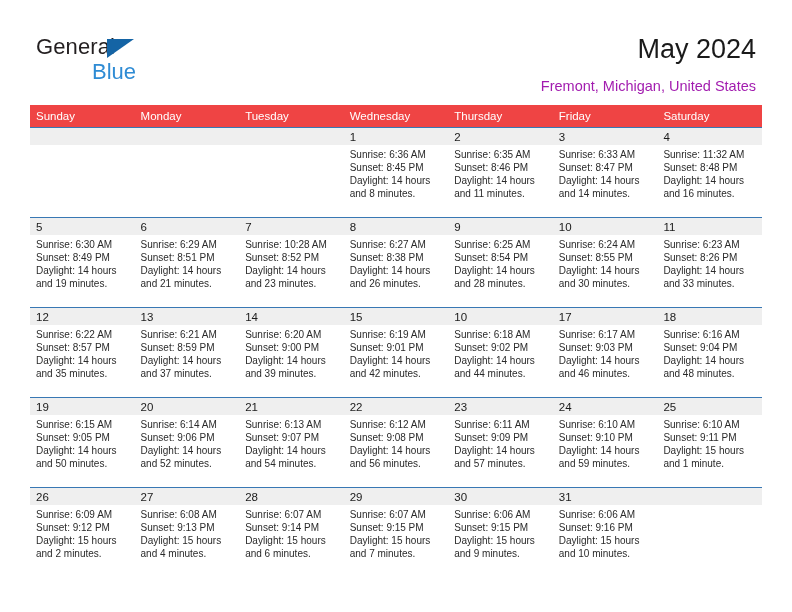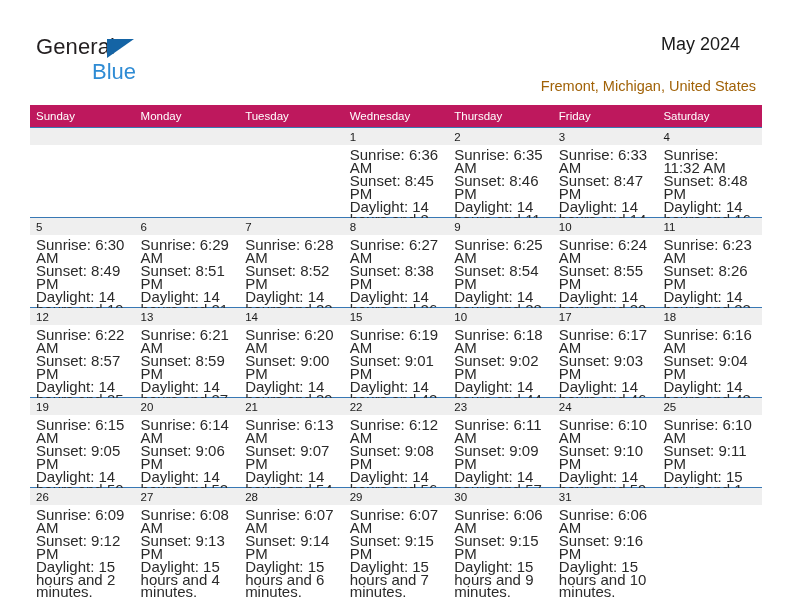--- a/index.html
+++ b/index.html
@@ -48,45 +48,45 @@
     display: block;
     font-size: 22px;
     color: #2e8bd4;
     margin-left: 56px;
     margin-top: 1px;
     height: 24px;
   }
 
   .title {
     position: absolute;
-    right: 52px; top: 34px;
-    font-size: 18px;
+    right: 36px; top: 34px;
+    font-size: 27px;
     color: #1a1a1a;
     text-align: right;
     white-space: nowrap;
   }
   .subtitle {
     position: absolute;
     right: 36px; top: 78px;
     font-size: 14.5px;
-    color: #a16207;
+    color: #a21caf;
     text-align: right;
     white-space: nowrap;
   }
 
   
   .cal {
     position: absolute;
     left: 30px; top: 105px;
     width: 732px;
     border-collapse: collapse;
     table-layout: fixed;
   }
   .cal th {
-    background: #be185d;
+    background: #ef4444;
     color: #ffffff;
     font-size: 11.5px;
     font-weight: normal;
     text-align: left;
     padding: 5px 0 5px 6px;
     height: 21px;
     border: none;
   }
   .cal td {
     vertical-align: top;
@@ -106,21 +106,21 @@
   .daynum-bar {
     background: #efefef;
     height: 17px;
     padding: 1px 0 0 6px;
     font-size: 11.5px;
     color: #1a1a1a;
     line-height: 16px;
   }
   .cellbody {
     padding: 4px 6px 0 6px;
-    font-size: 15px;
+    font-size: 10px;
     line-height: 12.9px;
     color: #2a2a2a;
     white-space: pre-line;
   }
   .cellbody .ln { display: block; }
 </style>
 </head>
 <body>
 
 <div id="page">
@@ -202,21 +202,21 @@
           </td>
           <td>
             <div class="cell">
               <div class="daynum-bar">6</div>
               <div class="cellbody"><span class="ln">Sunrise: 6:29 AM</span><span class="ln">Sunset: 8:51 PM</span><span class="ln">Daylight: 14 hours and 21 minutes.</span></div>
             </div>
           </td>
           <td>
             <div class="cell">
               <div class="daynum-bar">7</div>
-              <div class="cellbody"><span class="ln">Sunrise: 6:28 AM</span><span class="ln">Sunset: 8:52 PM</span><span class="ln">Daylight: 14 hours and 23 minutes.</span></div>
+              <div class="cellbody"><span class="ln">Sunrise: 10:28 AM</span><span class="ln">Sunset: 8:52 PM</span><span class="ln">Daylight: 14 hours and 23 minutes.</span></div>
             </div>
           </td>
           <td>
             <div class="cell">
               <div class="daynum-bar">8</div>
               <div class="cellbody"><span class="ln">Sunrise: 6:27 AM</span><span class="ln">Sunset: 8:38 PM</span><span class="ln">Daylight: 14 hours and 26 minutes.</span></div>
             </div>
           </td>
           <td>
             <div class="cell">

